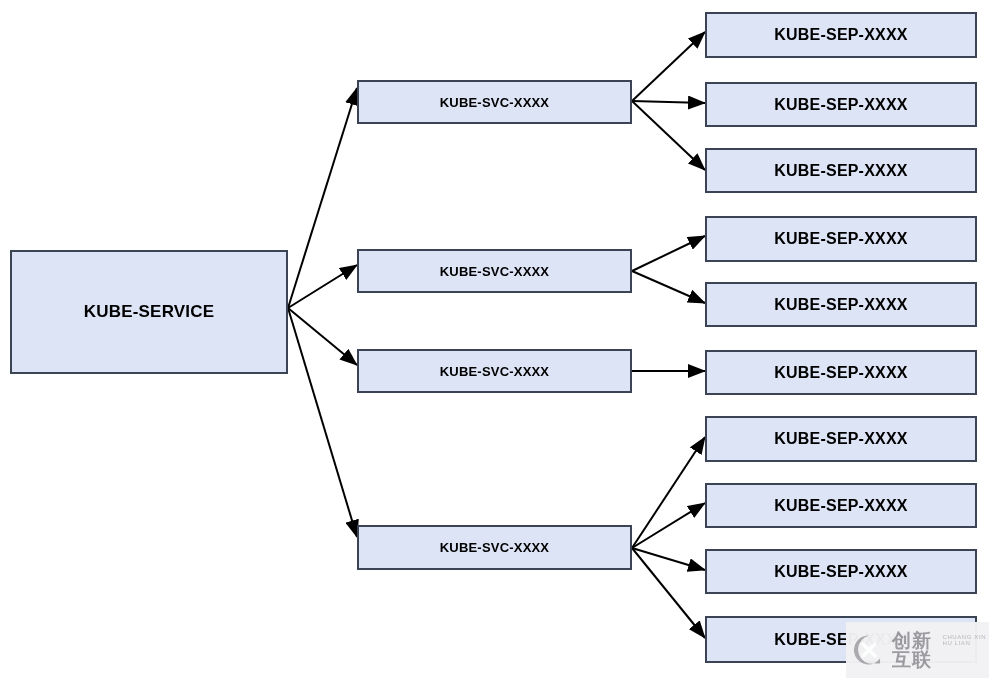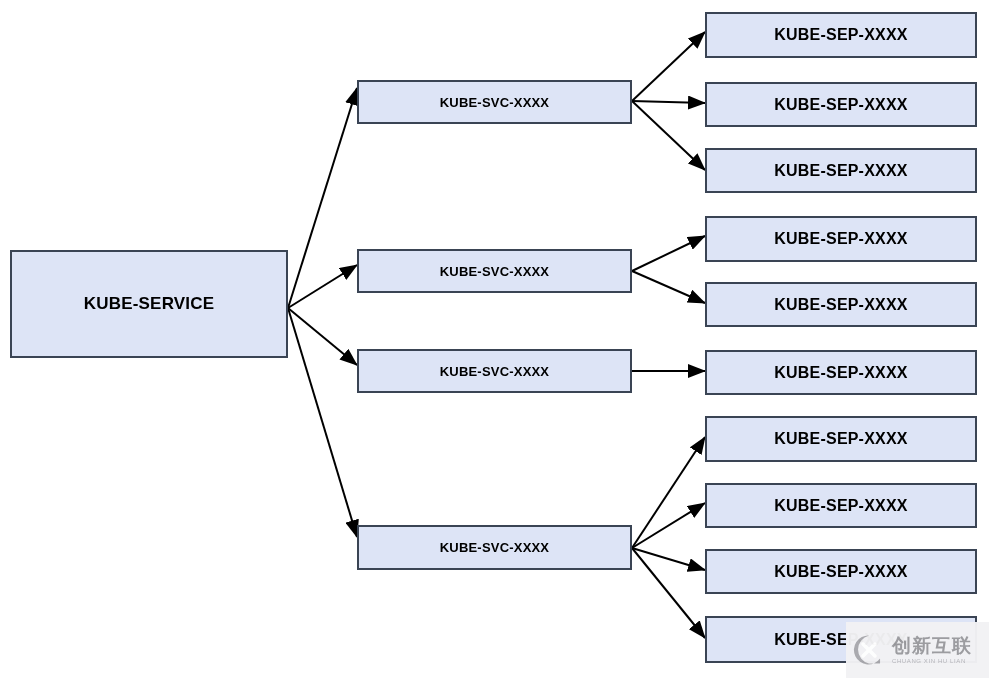--- a/index.html
+++ b/index.html
@@ -57,21 +57,21 @@
     box-sizing: border-box;
     opacity: 0.97;
   }
   #watermark .wm-logo {
     width: 34px;
     height: 34px;
     flex: 0 0 34px;
   }
   #watermark .wm-text {
     display: flex;
-    flex-direction: column;
+    flex-direction: row;
     justify-content: center;
     line-height: 1;
   }
   #watermark .wm-cn {
     font-size: 19px;
     font-weight: bold;
     color: #9a9a9e;
     letter-spacing: 1px;
   }
   #watermark .wm-en {
@@ -104,21 +104,21 @@
         <line x1="632" y1="271" x2="705" y2="303" stroke="#000000" stroke-width="2" marker-end="url(#arrowhead)"></line>
         <line x1="632" y1="371" x2="705" y2="371" stroke="#000000" stroke-width="2" marker-end="url(#arrowhead)"></line>
         <line x1="632" y1="548" x2="705" y2="437" stroke="#000000" stroke-width="2" marker-end="url(#arrowhead)"></line>
         <line x1="632" y1="548" x2="705" y2="503" stroke="#000000" stroke-width="2" marker-end="url(#arrowhead)"></line>
         <line x1="632" y1="548" x2="705" y2="570" stroke="#000000" stroke-width="2" marker-end="url(#arrowhead)"></line>
         <line x1="632" y1="548" x2="705" y2="638" stroke="#000000" stroke-width="2" marker-end="url(#arrowhead)"></line>
       </g>
   </svg>
 
   <div id="nodes-layer">
-      <div class="node root" style="left: 10px; top: 250px; width: 278px; height: 108px; background: rgb(221, 228, 246); border-color: rgb(58, 68, 84);">
+      <div class="node root" style="left: 10px; top: 250px; width: 278px; height: 124px; background: rgb(221, 228, 246); border-color: rgb(58, 68, 84);">
         <span>KUBE-SERVICE</span>
       </div>
       <div class="node svc" style="left: 357px; top: 80px; width: 275px; height: 44px; background: rgb(221, 228, 246); border-color: rgb(58, 68, 84);">
         <span>KUBE-SVC-XXXX</span>
       </div>
       <div class="node svc" style="left: 357px; top: 249px; width: 275px; height: 44px; background: rgb(221, 228, 246); border-color: rgb(58, 68, 84);">
         <span>KUBE-SVC-XXXX</span>
       </div>
       <div class="node svc" style="left: 357px; top: 349px; width: 275px; height: 44px; background: rgb(221, 228, 246); border-color: rgb(58, 68, 84);">
         <span>KUBE-SVC-XXXX</span>

